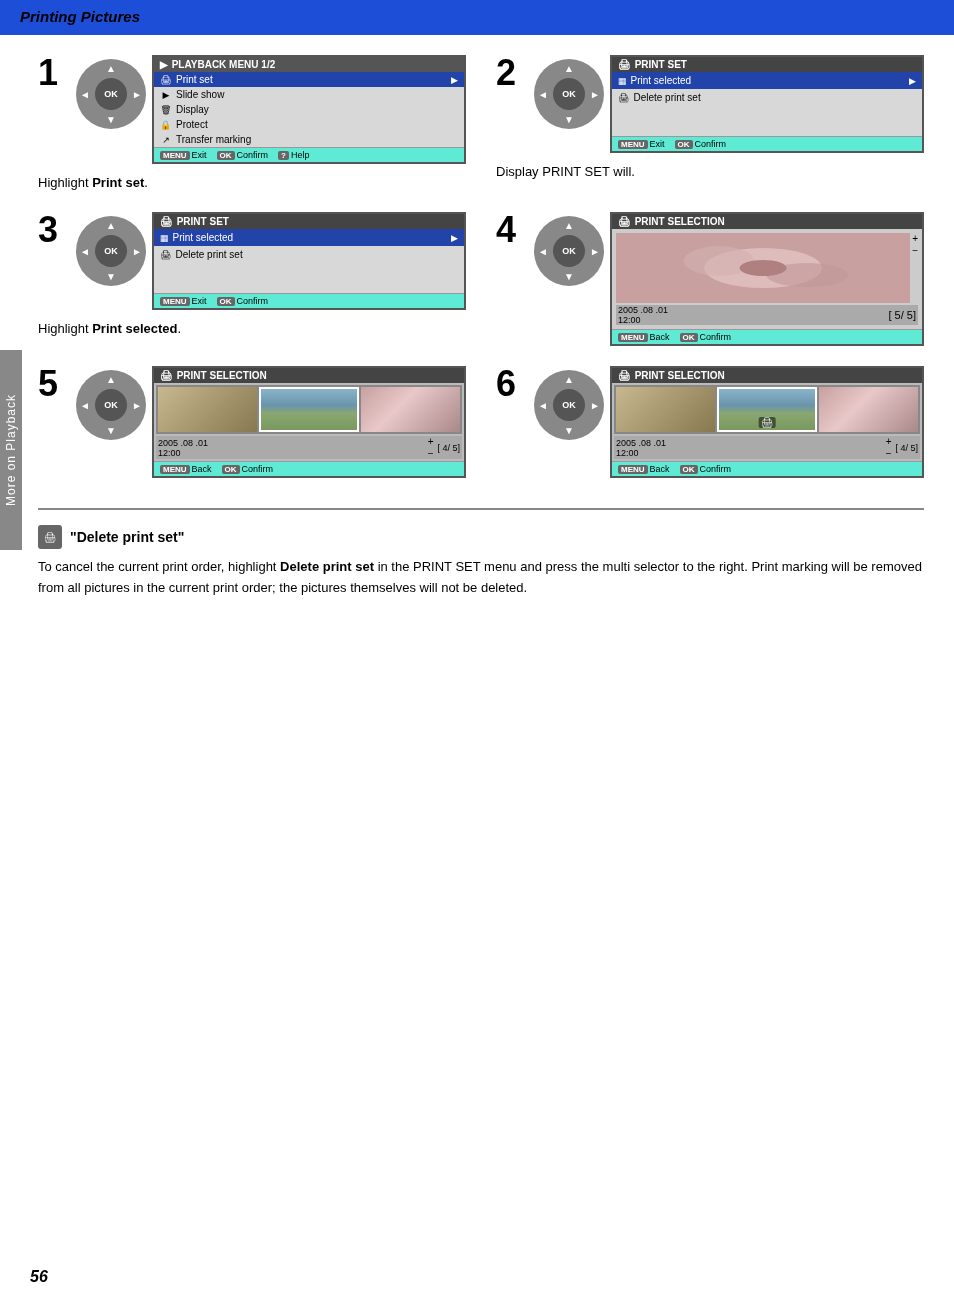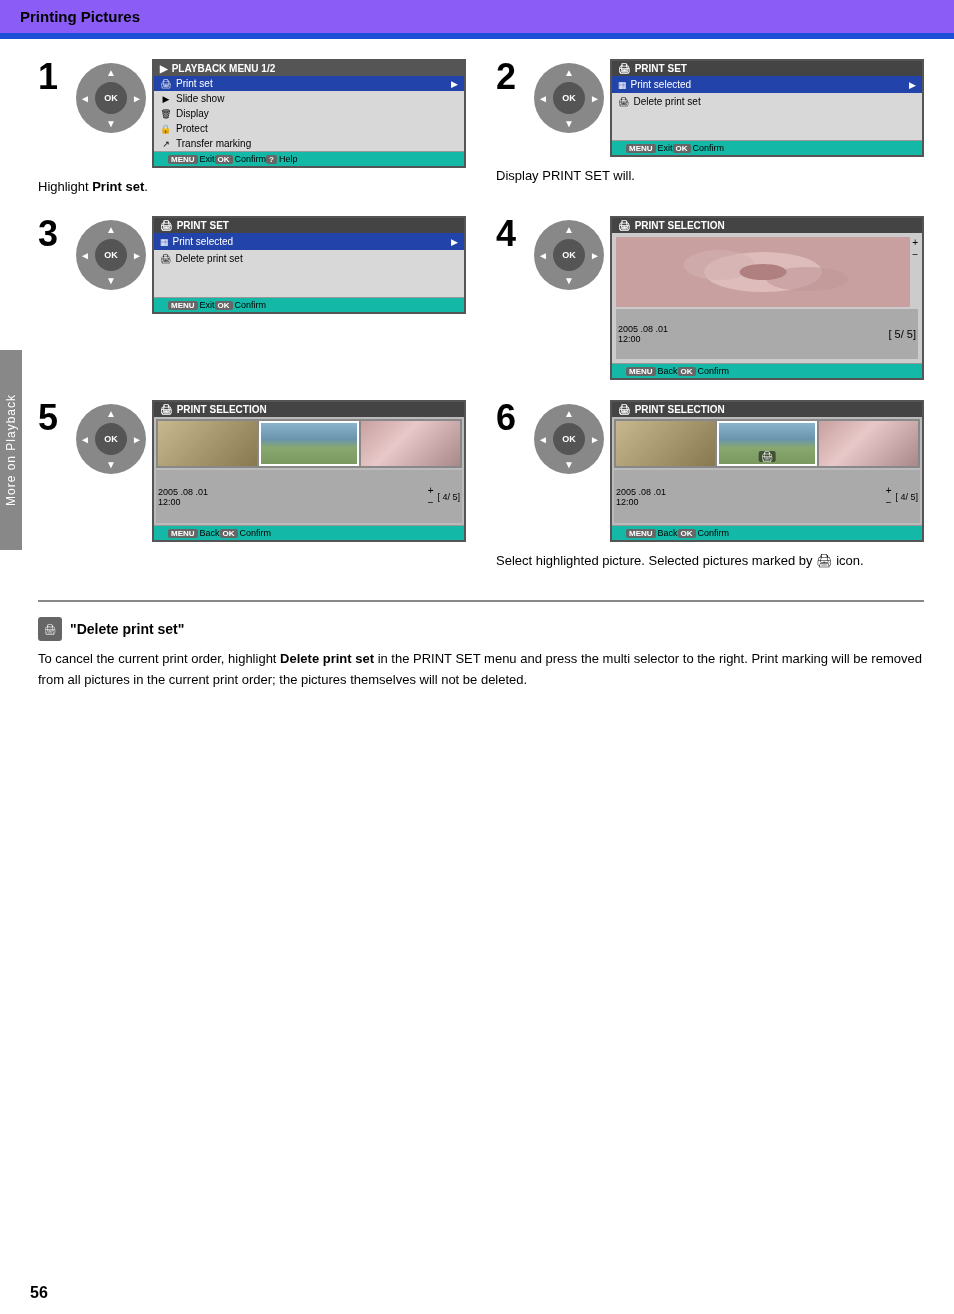--- a/index.html
+++ b/index.html
@@ -8,25 +8,26 @@
       background: #fff;
       width: 954px;
       min-height: 1314px;
       position: relative;
       font-size: 14px;
       color: #000;
     }
 
     
     .page-header {
-      background: #8b5cf6;
+      background: #1d4ed8;
       padding: 8px 20px;
       display: flex;
       align-items: center;
-      border-bottom: 6px solid #1d4ed8;
+      border-bottom: 2px solid #1d4ed8;
+      font-style: italic;
     }
     .page-header-title {
       font-weight: bold;
       font-size: 15px;
     }
 
     
     .side-tab {
       position: absolute;
       left: 0;
@@ -136,24 +137,25 @@
       color: #fff;
       padding: 2px 6px;
       font-size: 10px;
       font-weight: bold;
       display: flex;
       align-items: center;
       gap: 4px;
     }
 
     .cam-screen-footer {
-      background: #14b8a6;
-      padding: 2px 14px;
+      background: #5eead4;
+      padding: 2px 6px;
       font-size: 9px;
       display: flex;
+      gap: 10px;
       border-top: 1px solid #999;
     }
 
     .footer-item {
       display: flex;
       align-items: center;
       gap: 2px;
     }
 
     .footer-key {
@@ -286,21 +288,21 @@
     .large-thumb-img {
       height: 70px;
       background: linear-gradient(135deg, #c8a0a0 0%, #e8c8c8 40%, #a88888 100%);
       position: relative;
     }
 
     .print-sel-info {
       display: flex;
       justify-content: space-between;
       align-items: center;
-      padding: 15px 2px;
+      padding: 0 2px;
       font-size: 9px;
       background: #aaa;
     }
 
     .nav-arrows {
       display: flex;
       flex-direction: column;
       font-size: 9px;
       gap: 1px;
     }
@@ -347,24 +349,25 @@
     }
 
     .note-text {
       font-size: 13px;
       line-height: 1.6;
     }
 
     
     .page-number {
       position: absolute;
-      bottom: 12px;
+      bottom: 28px;
       left: 30px;
       font-size: 16px;
       font-weight: bold;
+      font-style: italic;
     }
 
     .divider-arrow {
       font-size: 9px;
       color: #fff;
       margin-left: auto;
     }
 
     .screen-container {
       display: flex;
@@ -532,20 +535,21 @@
                 <span>Exit</span>
               </div>
               <div class="footer-item">
                 <span class="footer-key">OK</span>
                 <span>Confirm</span>
               </div>
             </div>
           </div>
         </div>
       </div>
+      <div class="step-caption">Highlight <strong>Print selected</strong>.</div>
     </div>
 
     <div class="step">
       <div class="step-header">
         <span class="step-number">4</span>
         <div class="screen-container">
           <div class="dpad">
             <div class="dpad-circle">
               <span class="dpad-arrow up">▲</span>
               <span class="dpad-arrow down">▼</span>
@@ -709,21 +713,20 @@
                 <span>Back</span>
               </div>
               <div class="footer-item">
                 <span class="footer-key">OK</span>
                 <span>Confirm</span>
               </div>
             </div>
           </div>
         </div>
       </div>
-      <div class="step-caption">Select highlighted picture. Selected pictures marked by 🖨 icon.</div>
     </div>
 
   </div>
 
   <div class="note-section">
     <div class="note-header">
       <div class="note-icon">
         <span>🖨</span>
       </div>
       <span class="note-title">"Delete print set"</span>

